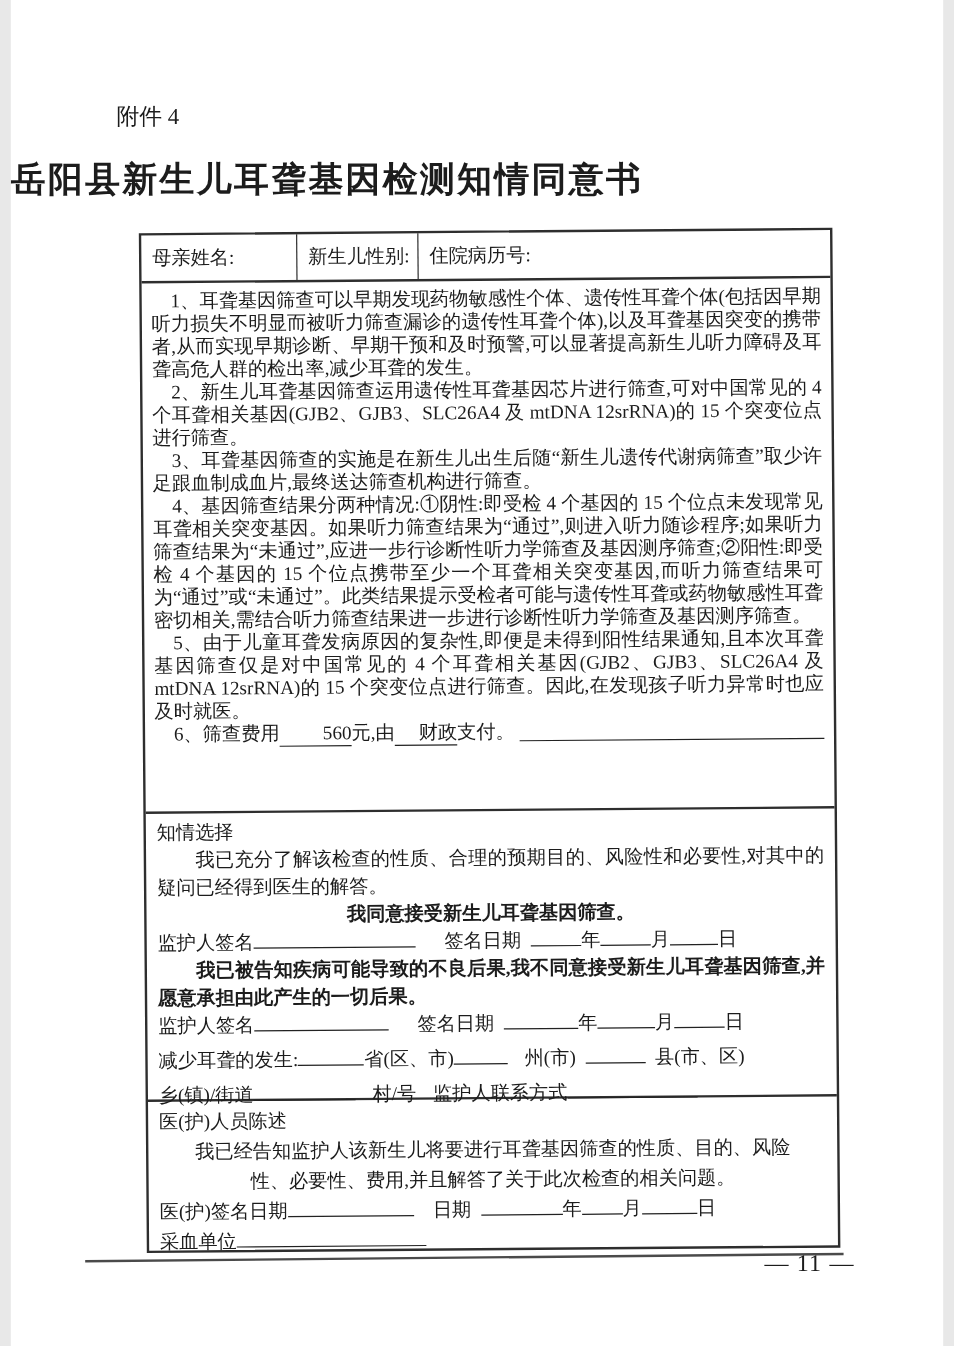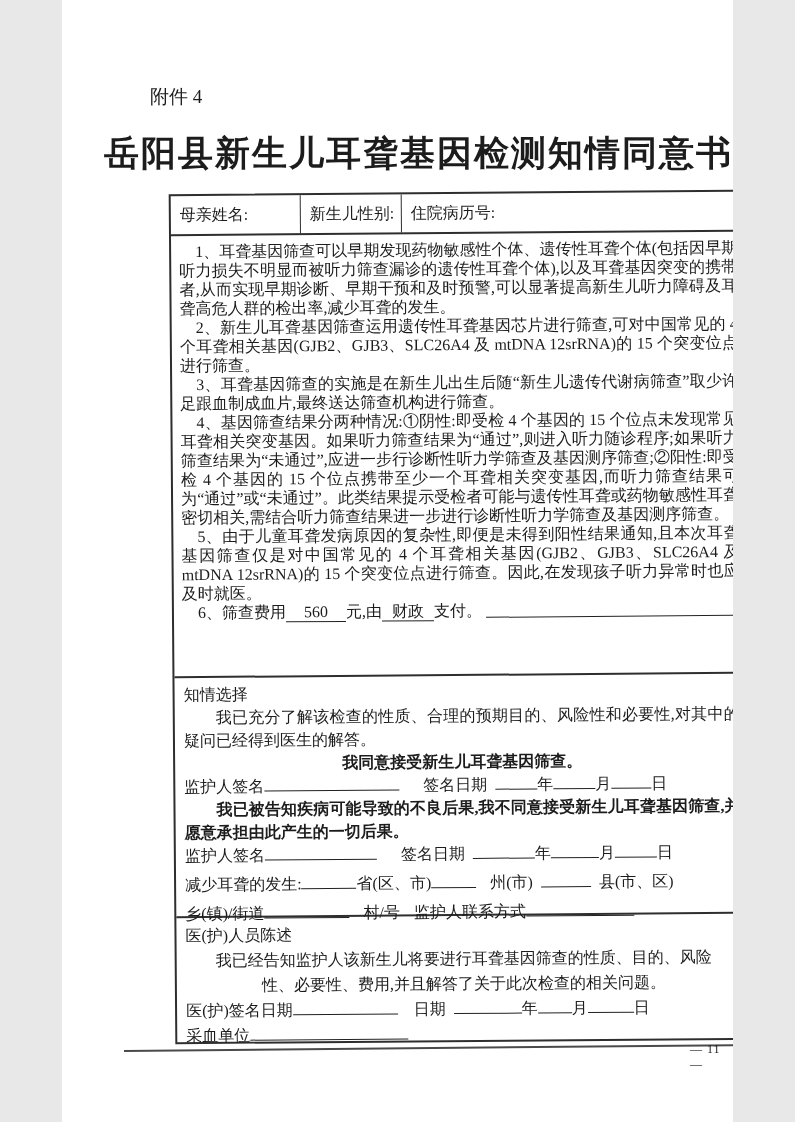--- a/index.html
+++ b/index.html
@@ -1,46 +1,46 @@
 <!DOCTYPE html>
 <html><head>
 <meta charset="utf-8">
 <style>
   * { margin:0; padding:0; box-sizing:border-box; }
   html,body { background:#e8e8e8; }
   .page {
-    position:relative; width:671px; height:1122px; margin:0 auto;
+    position:relative; width:777px; height:1122px; margin:0 auto;
     background:#ffffff; overflow:hidden;
     font-family:"Liberation Serif","DejaVu Serif",serif;
     color:#1c1c1c;
   }
   .attachment { position:absolute; left:88px; top:84px; font-size:19px; }
   .doc-title {
     position:absolute; left:0; top:130px; width:100%;
-    text-align:right; font-size:35px; font-weight:bold; letter-spacing:2px;
+    text-align:left; font-size:29px; font-weight:bold; letter-spacing:2px;
   }
   .form-table {
     position:absolute; left:110px; top:192px; width:578px;
     border:2px solid #2e2e2e;
     transform:rotate(-0.45deg);
     font-size:16px;
   }
   .header-row { display:flex; height:40px; border-bottom:2px solid #2e2e2e; }
   .header-cell {
     display:flex; align-items:center; padding-left:9px;
     border-right:1.5px solid #2e2e2e;
   }
   .header-cell:last-child { border-right:none; }
   .hc1 { width:130px; } .hc2 { width:101px; } .hc3 { width:126px; } .hc4 { flex:1; }
 
   .sec-info { height:440px; padding:6px 8px 0 8px; line-height:19px; }
   .sec-info p { text-indent:1em; text-align:justify; }
   .fee-line { display:flex; align-items:baseline; text-indent:0 !important; padding-left:1em; }
   .fill {
-    display:inline-block; text-align:center; border-bottom:1.5px solid #222;
+    display:inline-block; text-align:right; border-bottom:1.5px solid #222;
   }
   .fw60 { min-width:60px; } .fw52 { min-width:52px; }
   .tail { flex:1; border-bottom:1.5px solid #222; align-self:flex-end; margin-bottom:3px; margin-left:4px; }
 
   .sec-consent { border-top:2px solid #2e2e2e; height:240px; padding:5px 9px 0 9px; line-height:23px; }
   .sec-consent .stmt { text-indent:2em; text-align:justify; }
   .agree { text-align:center; font-weight:bold; }
   .bold { font-weight:bold; }
   .row { white-space:nowrap; }
   .bl { display:inline-block; height:12px; border-bottom:1.5px solid #222; }
@@ -51,21 +51,21 @@
   .w105{width:105px;} .w108{width:108px;} .w112{width:112px;} .w135{width:135px;} .w158{width:158px;}
   .mt6 { margin-top:6px; }
 
   .sec-staff { border-top:2px solid #2e2e2e; height:126px; padding:5px 9px 0 9px; line-height:25px; }
   .staff-stmt { text-align:center; max-width:520px; margin:0 auto; }
 
   .scan-edge {
     position:absolute; left:62px; top:1047px; width:632px; height:2px;
     background:#4a4a4a; transform:rotate(-0.55deg);
   }
-  .page-number { position:absolute; left:628px; top:1042px; font-size:12px; letter-spacing:1px; }
+  .page-number { position:absolute; left:628px; top:1042px; font-size:20px; letter-spacing:1px; }
 </style>
 </head>
 <body>
 
 <div class="page">
 
   <div class="attachment">附件 4</div>
 
   <div class="doc-title">岳阳县新生儿耳聋基因检测知情同意书</div>
 

